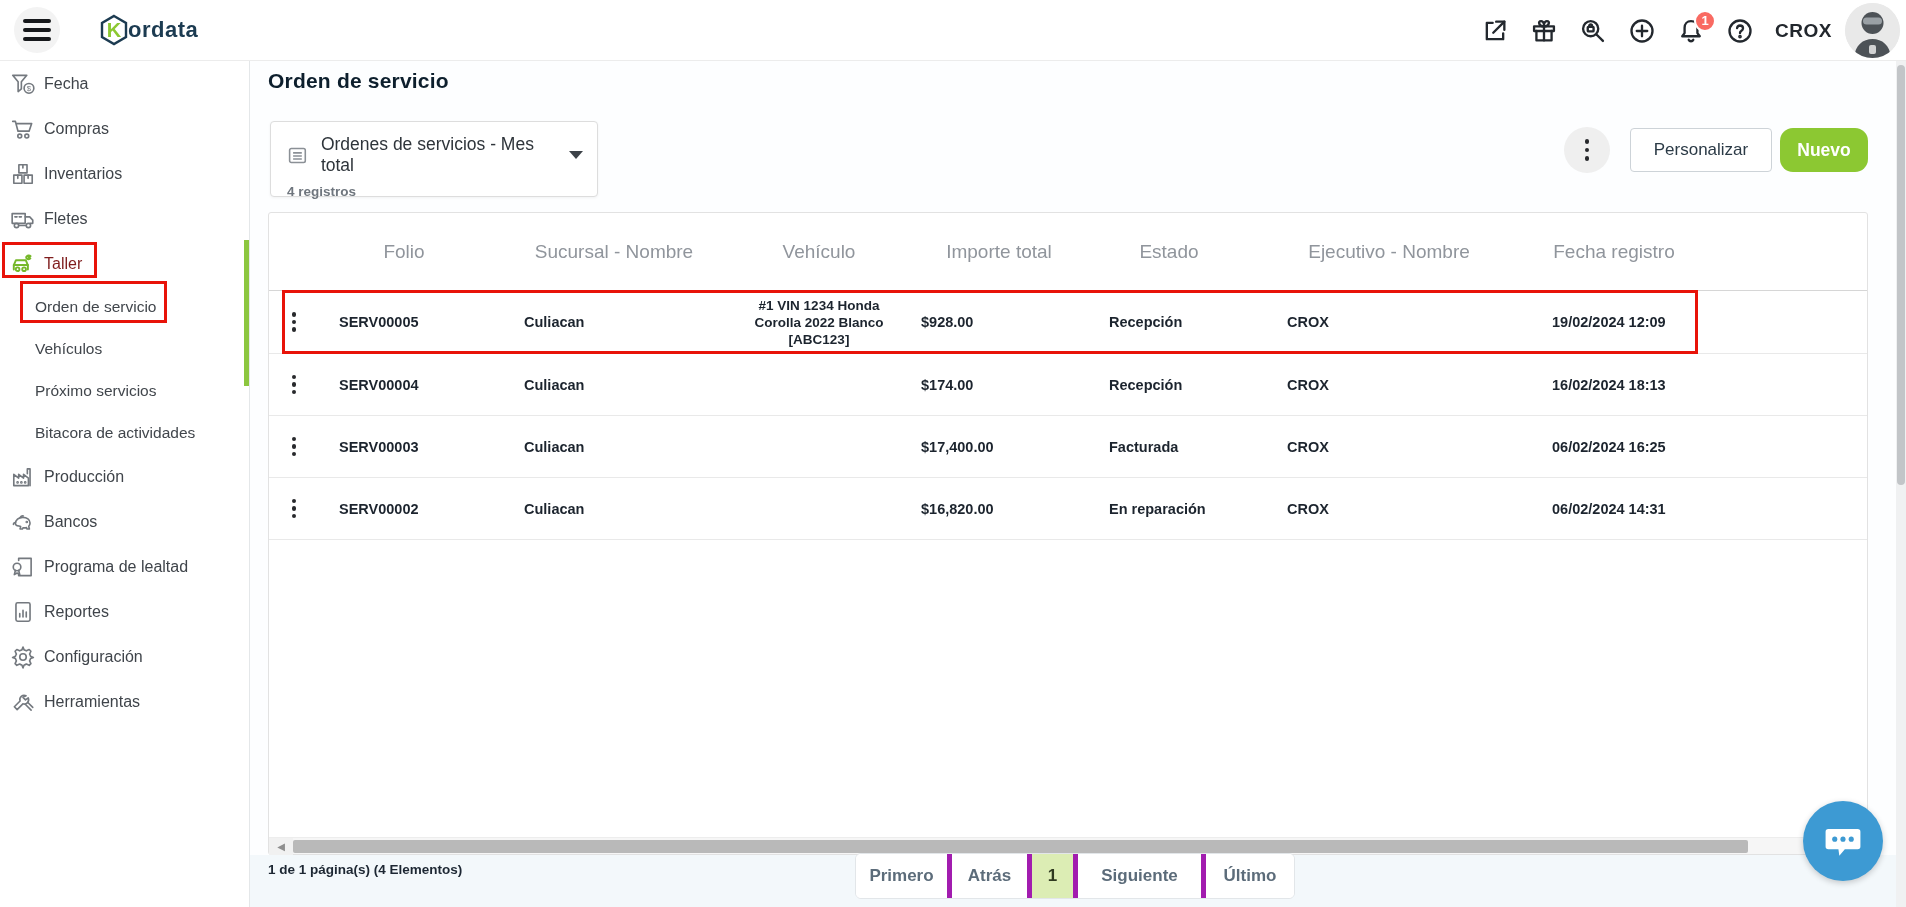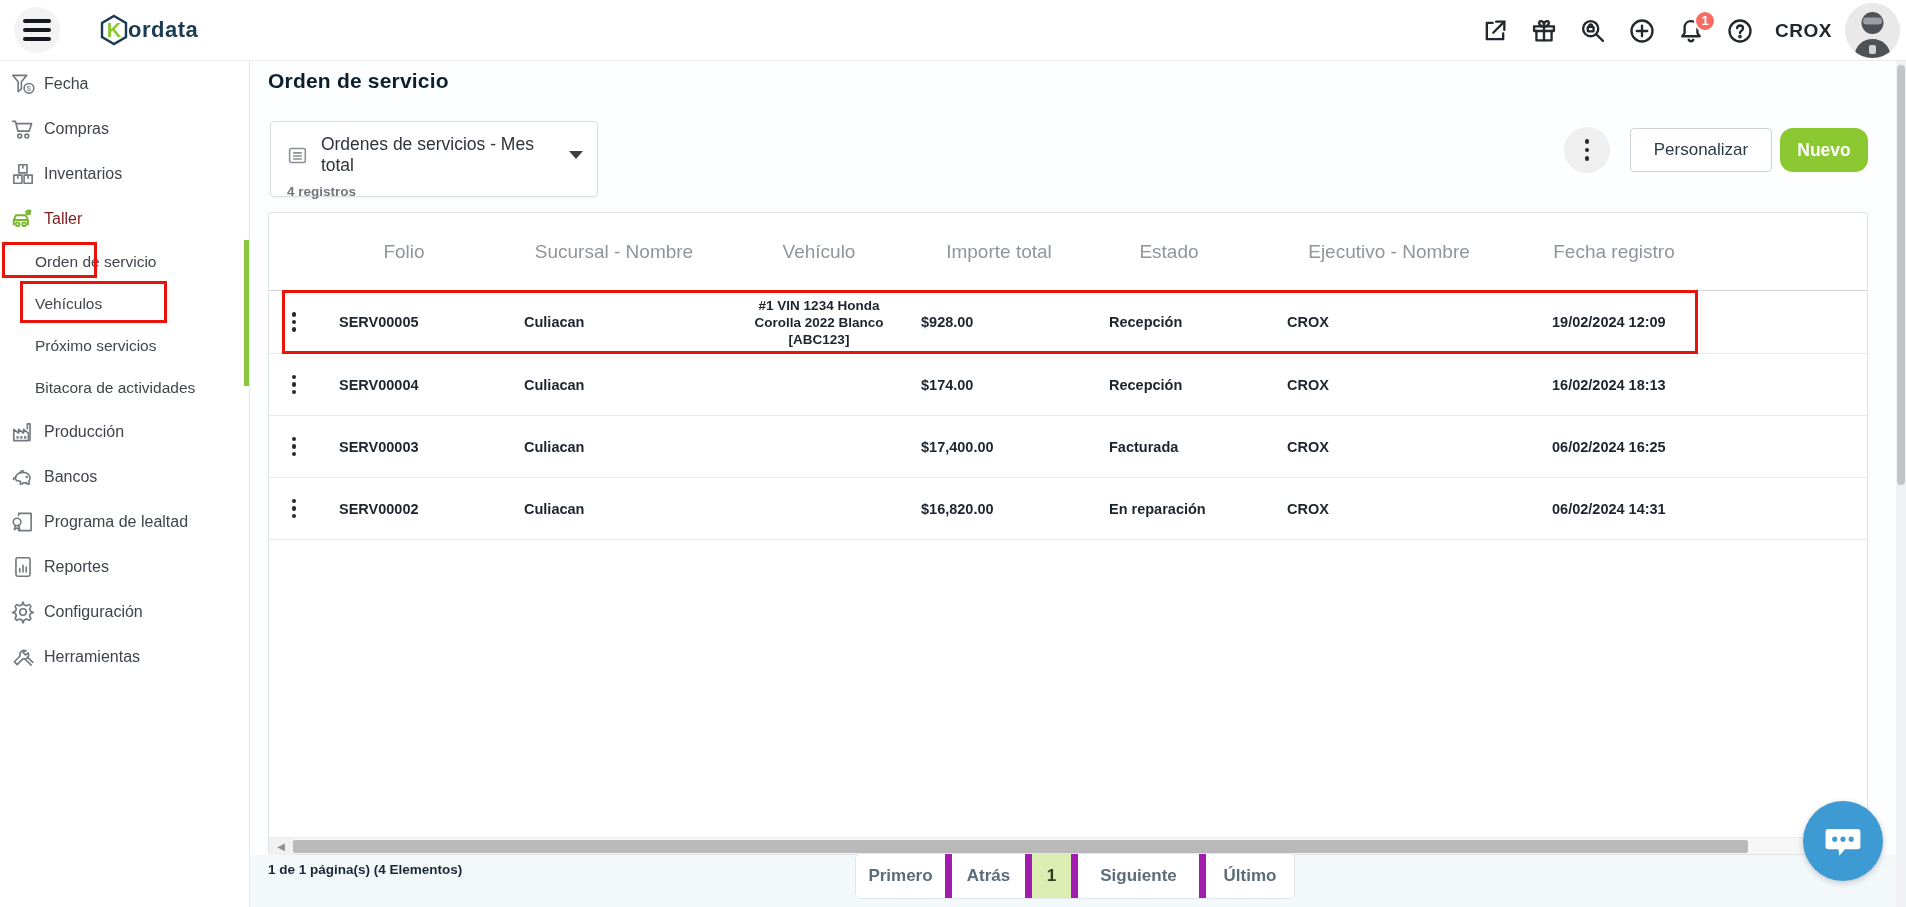--- a/index.html
+++ b/index.html
@@ -106,21 +106,21 @@
     font-size:10px; color:#8f8f8f; background:#f1f1f1; cursor:pointer; }
   .hs-thumb { height:13px; width:1455px; background:#b9b9b9; border-radius:2px; cursor:grab; }
 
   
   .bottom-strip { position:absolute; left:0; top:794px; right:0; bottom:0; background:#f3f8fb; }
   .page-summary { position:absolute; left:18px; top:801px; font-size:13.5px; font-weight:700;
     color:#1d2733; }
   .pager { position:absolute; left:605px; top:792px; height:46px; display:flex;
     background:#fff; border:1px solid #e2e6e9; border-radius:6px; overflow:hidden; }
   .pbtn { display:flex; align-items:center; justify-content:center; font-size:17px;
-    font-weight:600; color:#5c6c7a; border-right:7px solid #a21caf; cursor:pointer;
+    font-weight:600; color:#5c6c7a; border-right:5px solid #a21caf; cursor:pointer;
     background:#fff; }
   .pbtn:last-child { border-right:none; }
   .pbtn.b-primero { width:96px; } .pbtn.b-atras { width:80px; }
   .pbtn.b-page { width:46px; background:#dcedb4; color:#2f3a20; }
   .pbtn.b-siguiente { width:128px; } .pbtn.b-ultimo { width:88px; }
 
   
   .chat-btn { position:absolute; left:1553px; top:740px; width:80px; height:80px;
     border-radius:50%; background:#3d9ad3; display:flex; align-items:center;
     justify-content:center; cursor:pointer; box-shadow:0 2px 6px rgba(0,0,0,0.2); }
@@ -222,20 +222,30 @@
     <span class="lbl">Compras</span>
   </div>
   <div class="side-item">
     <svg viewBox="0 0 24 24">
         <rect x="3.5" y="13" width="7.5" height="7.5"></rect>
         <rect x="13" y="13" width="7.5" height="7.5"></rect>
         <rect x="8.2" y="3.5" width="7.5" height="7.5"></rect>
         <path d="M11.9 3.5v3M7.2 13v3M16.7 13v3"></path>
       </svg>
     <span class="lbl">Inventarios</span>
+  </div>
+  <div class="side-item">
+    <svg viewBox="0 0 24 24">
+        <rect x="2" y="7" width="12" height="9"></rect>
+        <path d="M14 10h4.2l2.8 3v3h-2.5"></path>
+        <circle cx="6" cy="18" r="2"></circle>
+        <circle cx="17" cy="18" r="2"></circle>
+        <path d="M8 18h7M4.5 10h2M8.5 10h2"></path>
+      </svg>
+    <span class="lbl">Fletes</span>
   </div>
   <div class="side-item active">
     <svg viewBox="0 0 24 24" style="stroke-width:1.8">
         <path d="M3.5 17v-4l2-4.5h9l2 4.5v4"></path>
         <path d="M3.5 13h13"></path>
         <circle cx="7" cy="16.8" r="1.7"></circle>
         <circle cx="13" cy="16.8" r="1.7"></circle>
         <path d="M15 5.5c.8-1.6 3-1.9 4-.8l-1.8 1 1.6 1.2c-1 1.2-3.2.8-3.8-.6z"></path>
       </svg>
     <span class="lbl">Taller</span>

